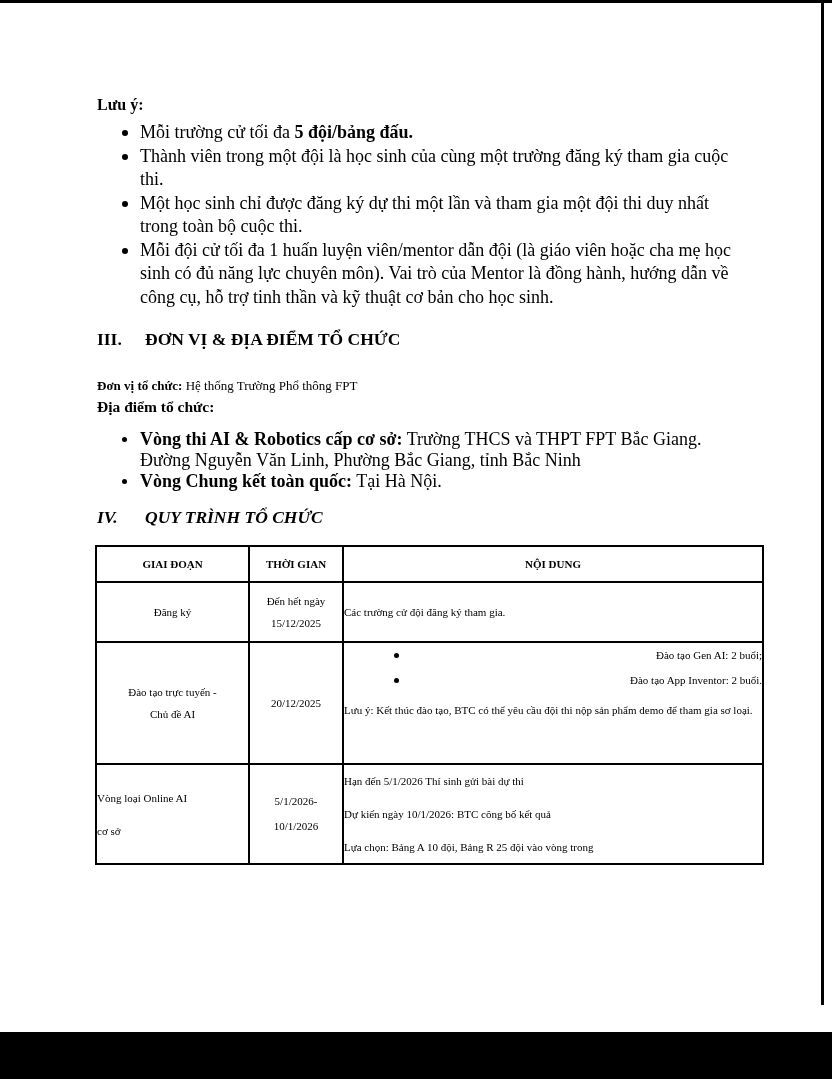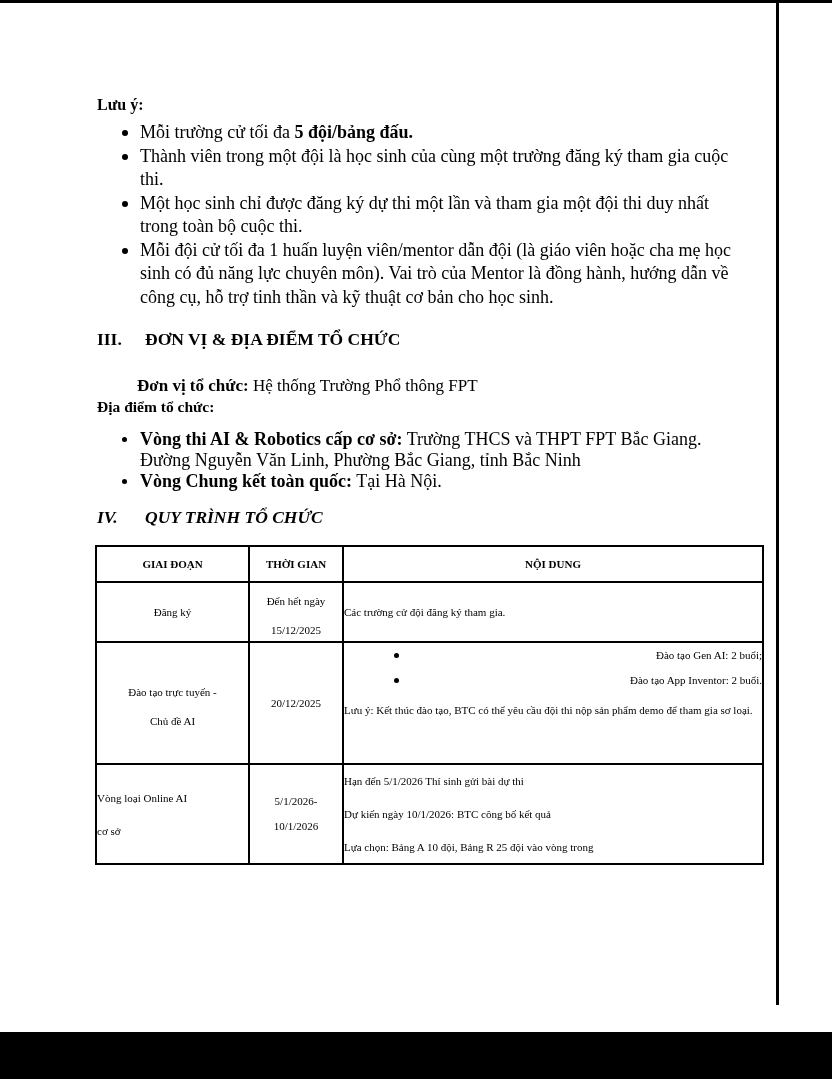--- a/index.html
+++ b/index.html
@@ -7,24 +7,23 @@
     padding: 0;
     background: #ffffff;
     width: 832px;
     height: 1079px;
     overflow: hidden;
     font-family: "Liberation Serif", "DejaVu Serif", serif;
     color: #000000;
   }
   .page {
     position: relative;
-    width: 736px;
+    width: 824px;
     height: 1079px;
     background: #ffffff;
-    padding-left: 43px;
   }
   
   .edge-top    { position: absolute; top: 0; left: 0; width: 832px; height: 3px;  background: #000; }
   .edge-right  { position: absolute; top: 0; right: 0; width: 3px;  height: 1005px; background: #000; }
   .edge-bottom { position: absolute; left: 0; bottom: 0; width: 832px; height: 47px; background: #000; }
 
   .content {
     position: absolute;
     left: 97px;
     top: 96px;
@@ -64,21 +63,21 @@
   .h-row {
     display: flex;
     margin-top: 19px;
     font-size: 17.5px;
     font-weight: bold;
     line-height: 22px;
   }
   .h-row .numeral { width: 48px; flex: 0 0 48px; }
   .h-row.h4 { margin-top: 14px; font-style: italic; }
 
-  .org-line { margin-top: 25px; font-size: 17px; line-height: 21px; margin-left: 40px; }
+  .org-line { margin-top: 25px; font-size: 13px; line-height: 21px; }
   .org-line b, .loc-label b { font-weight: bold; }
   .loc-label { font-size: 15.5px; line-height: 21px; }
 
   table.schedule {
     margin-top: 17px;
     margin-left: -2px;
     border-collapse: collapse;
     table-layout: fixed;
     width: 667px;
     font-size: 11px;
@@ -90,21 +89,21 @@
   table.schedule th {
     font-weight: bold;
     text-align: center;
     height: 34px;
   }
   tr.r1 { height: 60px; }
   tr.r2 { height: 122px; }
   tr.r3 { height: 100px; }
   td.c-center { text-align: center; vertical-align: middle; }
   td.c-left   { text-align: left; vertical-align: middle; padding-left: 5px; padding-right: 3px; }
-  .two-line div { line-height: 22px; margin-top: 7px; }
+  .two-line div { line-height: 22px; }
   .time3 div { line-height: 25px; }
   td.content2 {
     vertical-align: top;
     padding-top: 9px;
     padding-bottom: 6px;
   }
   .cell-bullets { margin-left: 50px; text-align: right; }
   .cb {
     position: relative;
     padding-left: 17px;

